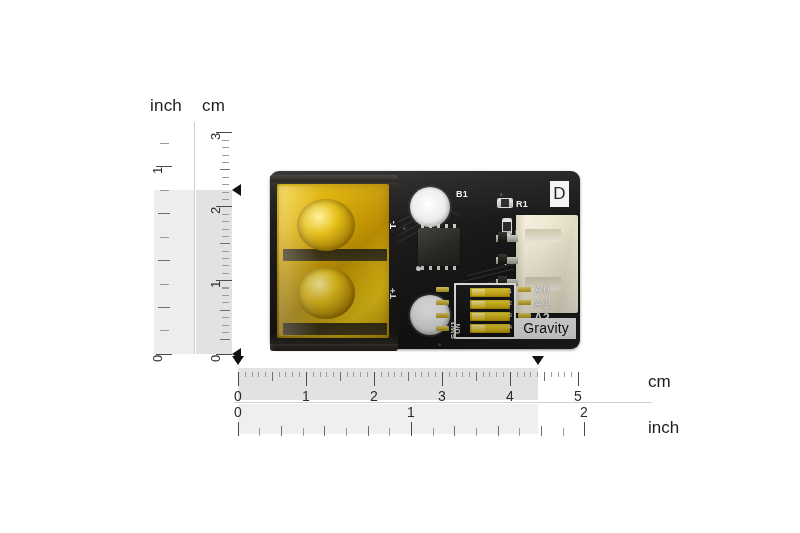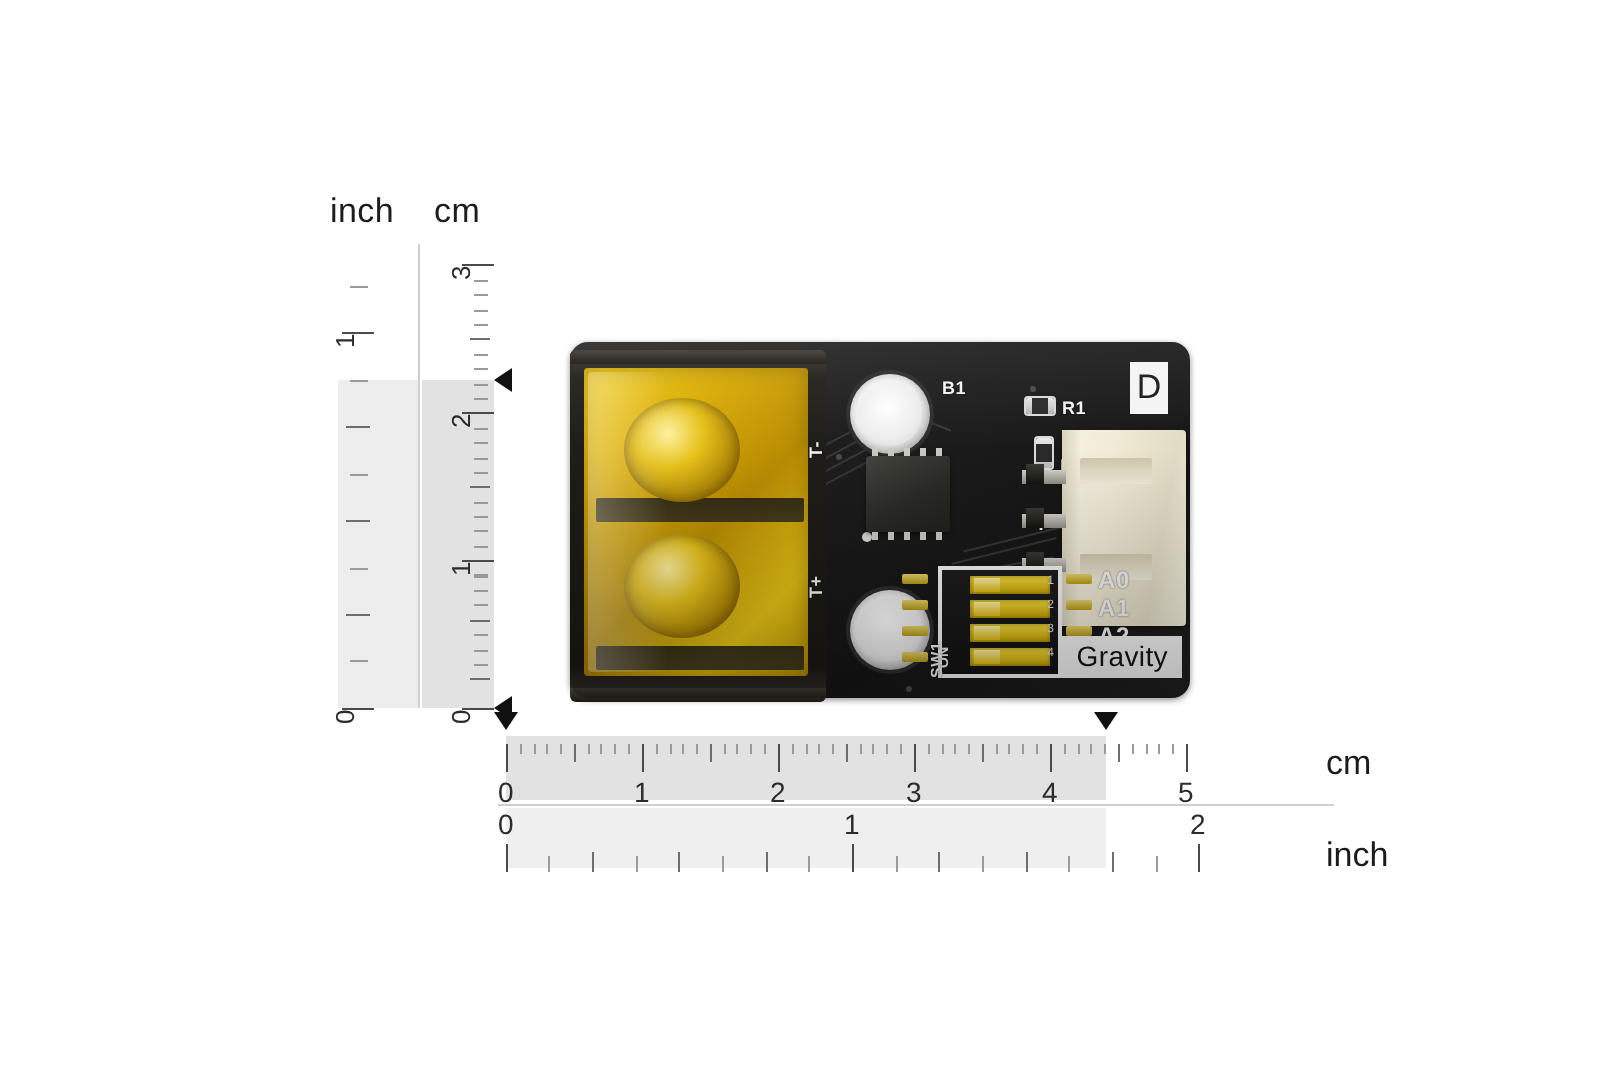--- a/index.html
+++ b/index.html
@@ -3,21 +3,21 @@
 <meta charset="utf-8">
 <style>
   html,body{margin:0;padding:0;}
   body{
     width:800px;height:533px;background:#ffffff;overflow:hidden;
     font-family:"Liberation Sans",sans-serif;position:relative;
   }
   .stage{position:absolute;left:0;top:0;width:800px;height:533px;}
 
   
-  .abs{position:absolute;margin-left:15px;}
+  .abs{position:absolute;}
 
   
   #vruler{left:150px;top:96px;width:88px;height:262px;}
   .vr-head{position:absolute;top:0;left:0;width:88px;height:22px;}
   .vr-head span{
     position:absolute;font-size:17px;color:#1c1c1c;letter-spacing:.2px;
     font-family:"Liberation Sans",sans-serif;
   }
   .vr-label-inch{left:0px;top:0px;}
   .vr-label-cm{left:52px;top:0px;}

